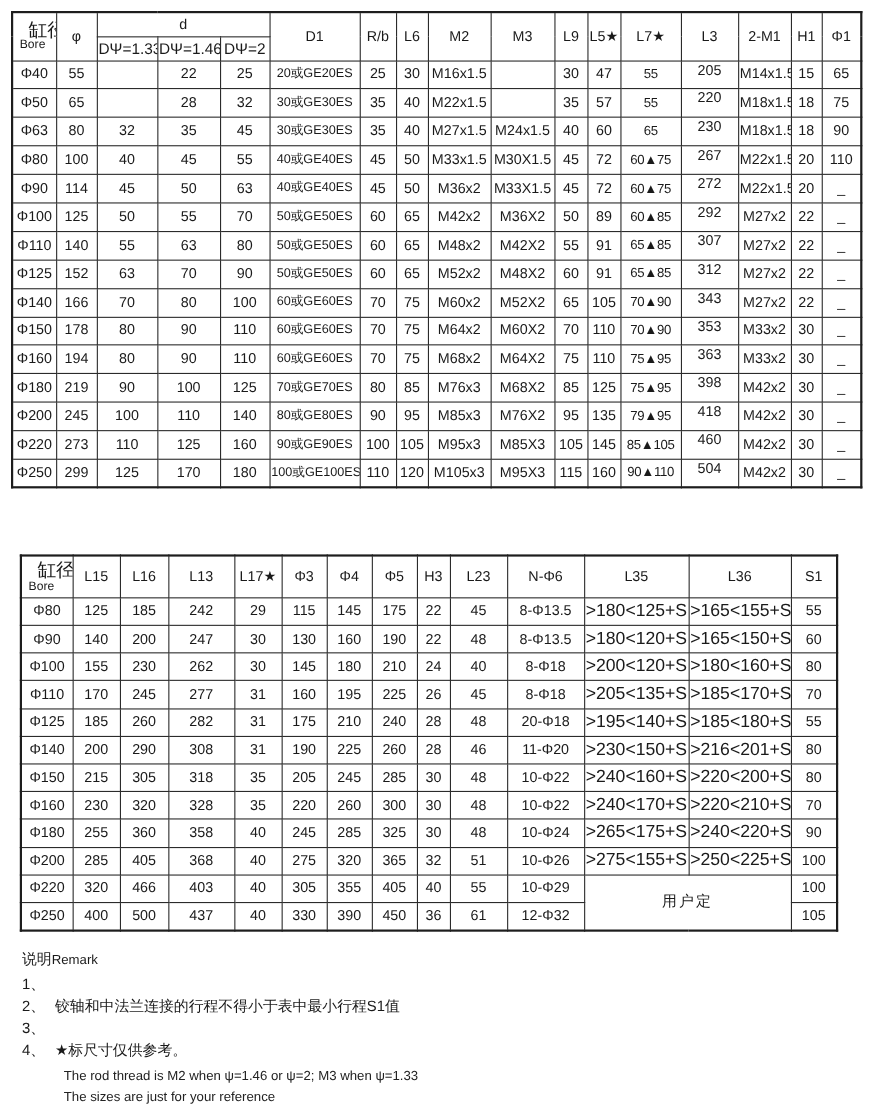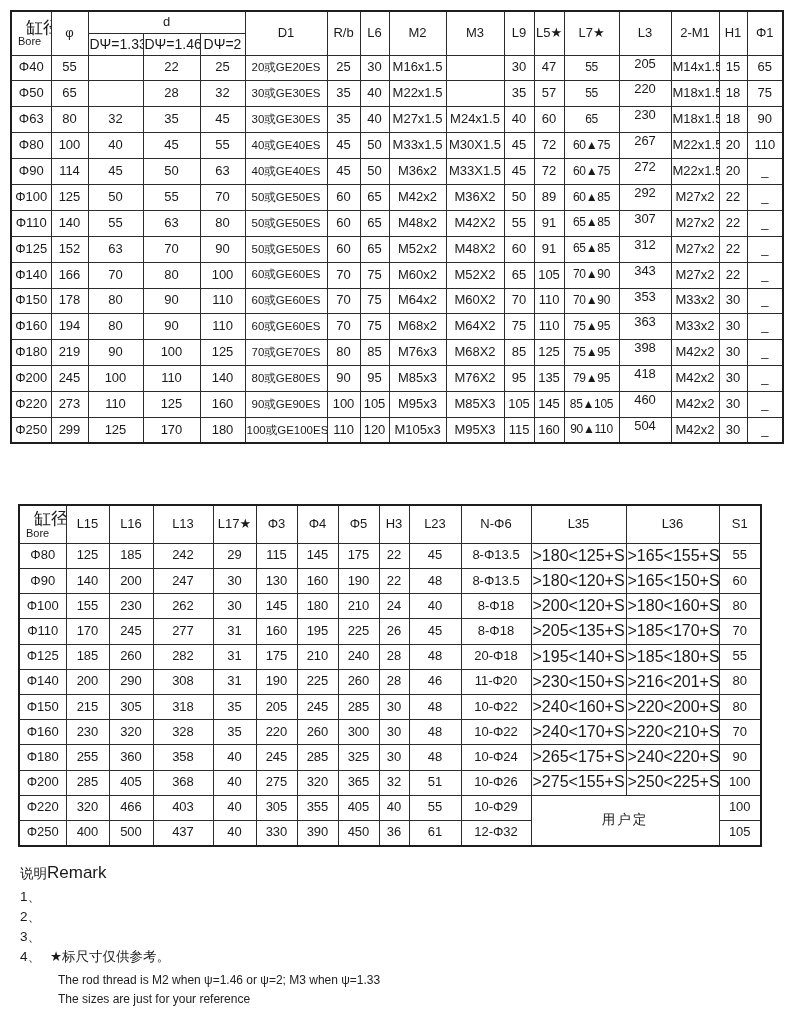--- a/index.html
+++ b/index.html
@@ -45,21 +45,21 @@
   
   #table2 { margin: 60px 0 0 18px; width: 742px; }
   #table2 thead tr { height: 38px; }
   #table2 tbody tr { height: 25.2px; }
   #table2 td.cell-range { font-size: 16px; }
   #table2 td.merged-user { font-size: 13.5px; letter-spacing: 2px; }
 
   
   .notes { margin: 16px 0 0 20px; }
   .notes-title { font-size: 13.5px; margin-bottom: 4px; }
-  .notes-title .en { font-size: 17px; }
+  .notes-title .en { font-size: 12px; }
   .note-item { font-size: 13.5px; line-height: 20px; display: flex; }
   .note-item .num { width: 30px; flex: none; }
   .eng-notes { margin: 4px 0 0 38px; }
   .eng-notes div { font-size: 12px; line-height: 19px; color: #222; }
 </style>
 </head>
 <body>
 
 <div class="page">
 
@@ -632,20 +632,21 @@
 
   <div class="notes">
     <div class="notes-title">
       <span>说明</span><span class="en">Remark</span>
     </div>
     <div class="note-item">
       <span class="num">1、</span>
     </div>
     <div class="note-item">
       <span class="num">2、</span>
+      <span class="txt">铰轴和中法兰连接的行程不得小于表中最小行程S1值</span>
     </div>
     <div class="note-item">
       <span class="num">3、</span>
     </div>
     <div class="note-item">
       <span class="num">4、</span>
       <span class="txt">★标尺寸仅供参考。</span>
     </div>
     <div class="eng-notes">
       <div>The rod thread is M2 when ψ=1.46 or ψ=2; M3 when ψ=1.33</div>

